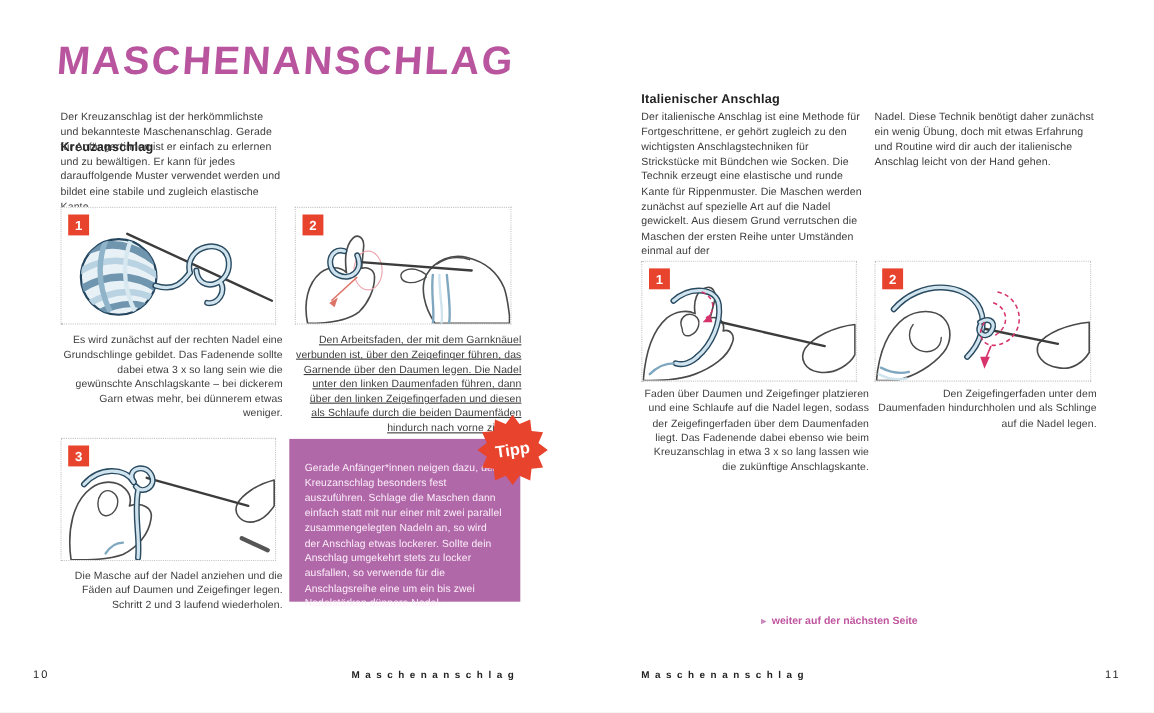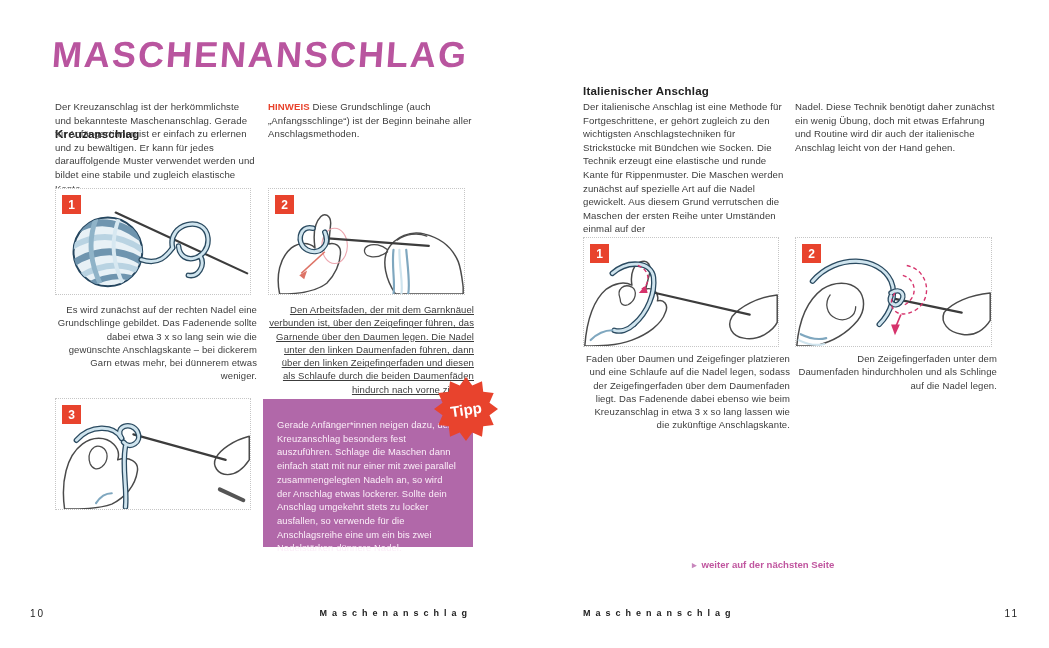--- a/index.html
+++ b/index.html
@@ -57,23 +57,20 @@
 <body>
 
 <div class="spread">
 
   <div class="abs book-title">MASCHENANSCHLAG</div>
 
   <div class="abs sec-head" style="left:55px;top:85px;margin-top:43px;">Kreuzanschlag</div>
 
   <div class="abs body-txt" style="left:55px;top:100px;width:200px;">Der Kreuzanschlag ist der herkömmlichste und bekannteste Maschenanschlag. Gerade für Anfänger*innen ist er einfach zu erlernen und zu bewältigen. Er kann für jedes darauffolgende Muster verwendet werden und bildet eine stabile und zugleich elastische Kante.</div>
 
-  <div class="abs body-txt" style="left:268px;top:100px;width:208px;">
-    <span class="hinweis-label">HINWEIS</span><span> Diese Grundschlinge (auch „Anfangsschlinge“) ist der Beginn beinahe aller Anschlagsmethoden.</span>
-  </div>
 
   <div class="abs fig" style="left:55px;top:188px;width:196px;height:107px;">
     <div class="fig-badge">
         <span>1</span>
       </div>
     <svg viewBox="0 0 196 107">
       <line class="ndl" x1="60" y1="24" x2="194" y2="86"></line>
       <defs>
           <clipPath id="ballclip">
             <circle cx="52" cy="64" r="35"></circle>
@@ -135,20 +132,21 @@
       <path class="yO" d="M20,42 C34,26 58,26 66,40"></path>
       <path class="yO" d="M66,40 C58,28 76,22 82,33 C88,44 74,52 68,44"></path>
       <path class="yO" d="M70,48 C66,70 72,90 70,110"></path>
       <path class="yI" d="M20,42 C34,26 58,26 66,40"></path>
       <path class="yI" d="M66,40 C58,28 76,22 82,33 C88,44 74,52 68,44"></path>
       <path class="yI" d="M70,48 C66,70 72,90 70,110"></path>
       <path class="yThin" d="M40,106 C44,100 50,96 56,96"></path>
     </svg>
   </div>
 
+  <div class="abs cap" style="left:55px;top:517px;width:202px;">Die Masche auf der Nadel anziehen und die Fäden auf Daumen und Zeigefinger legen. Schritt 2 und 3 laufend wiederholen.</div>
 
   <div class="abs tipp-box" style="left:263px;top:399px;width:210px;height:148px;">
     <div class="tipp-burst">
       <svg viewBox="0 0 100 100">
         <polygon fill="#e8432d" points="100,50 86.7,59.8 93.3,75 76.9,76.9 75,93.3 59.8,86.7 50,100 40.2,86.7 25,93.3 23.1,76.9 6.7,75 13.3,59.8 0,50 13.3,40.2 6.7,25 23.1,23.1 25,6.7 40.2,13.3 50,0 59.8,13.3 75,6.7 76.9,23.1 93.3,25 86.7,40.2"></polygon>
       </svg>
       <span class="tipp-burst-label">Tipp</span>
     </div>
     <div class="tipp-txt">Gerade Anfänger*innen neigen dazu, den Kreuzanschlag besonders fest auszuführen. Schlage die Maschen dann einfach statt mit nur einer mit zwei parallel zusammengelegten Nadeln an, so wird der Anschlag etwas lockerer. Sollte dein Anschlag umgekehrt stets zu locker ausfallen, so verwende für die Anschlagsreihe eine um ein bis zwei Nadelstärken dünnere Nadel.</div>
   </div>

